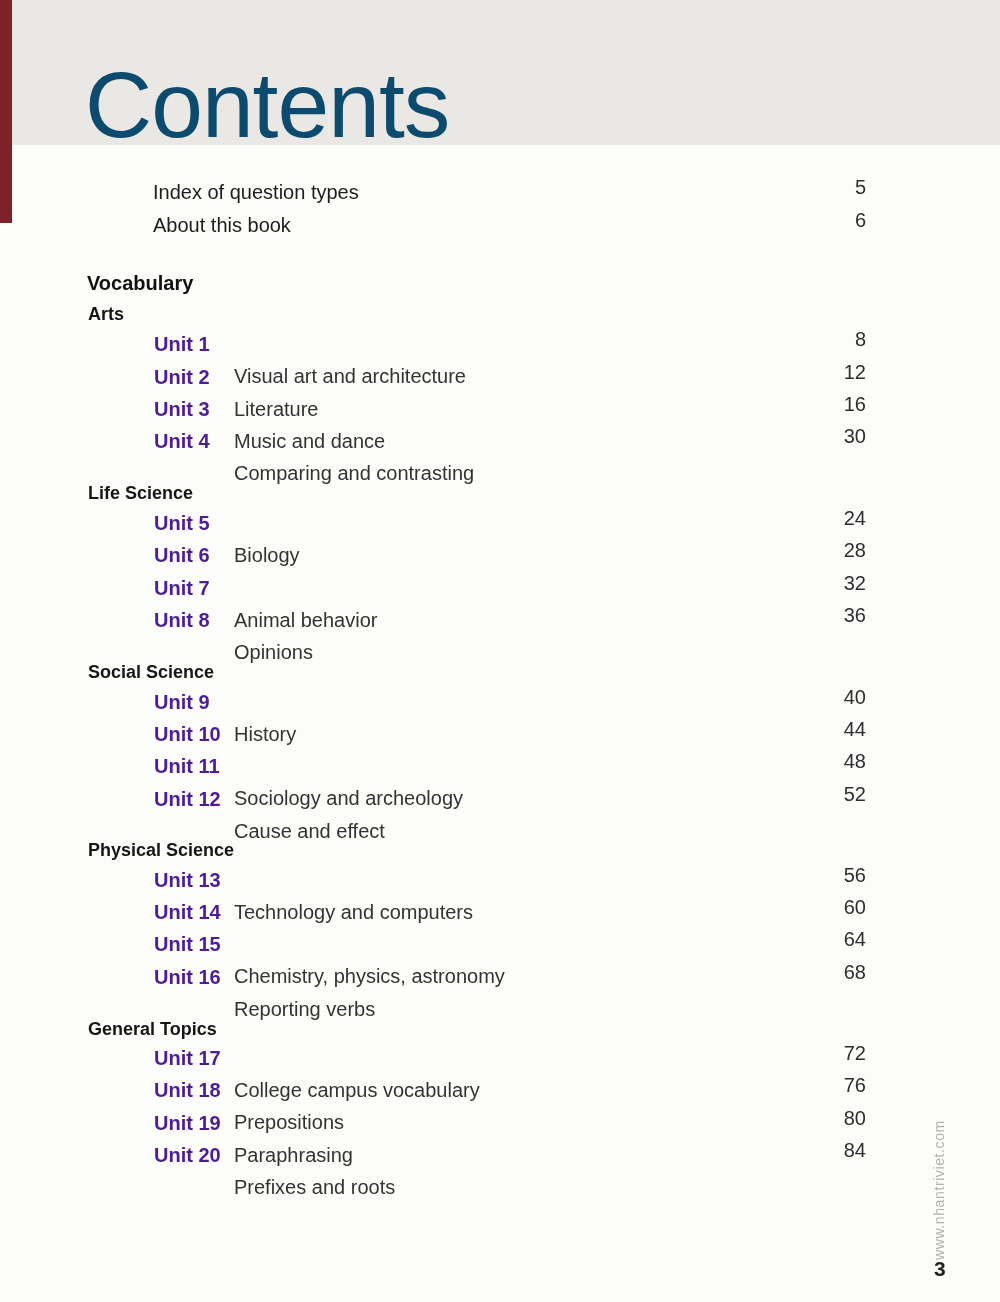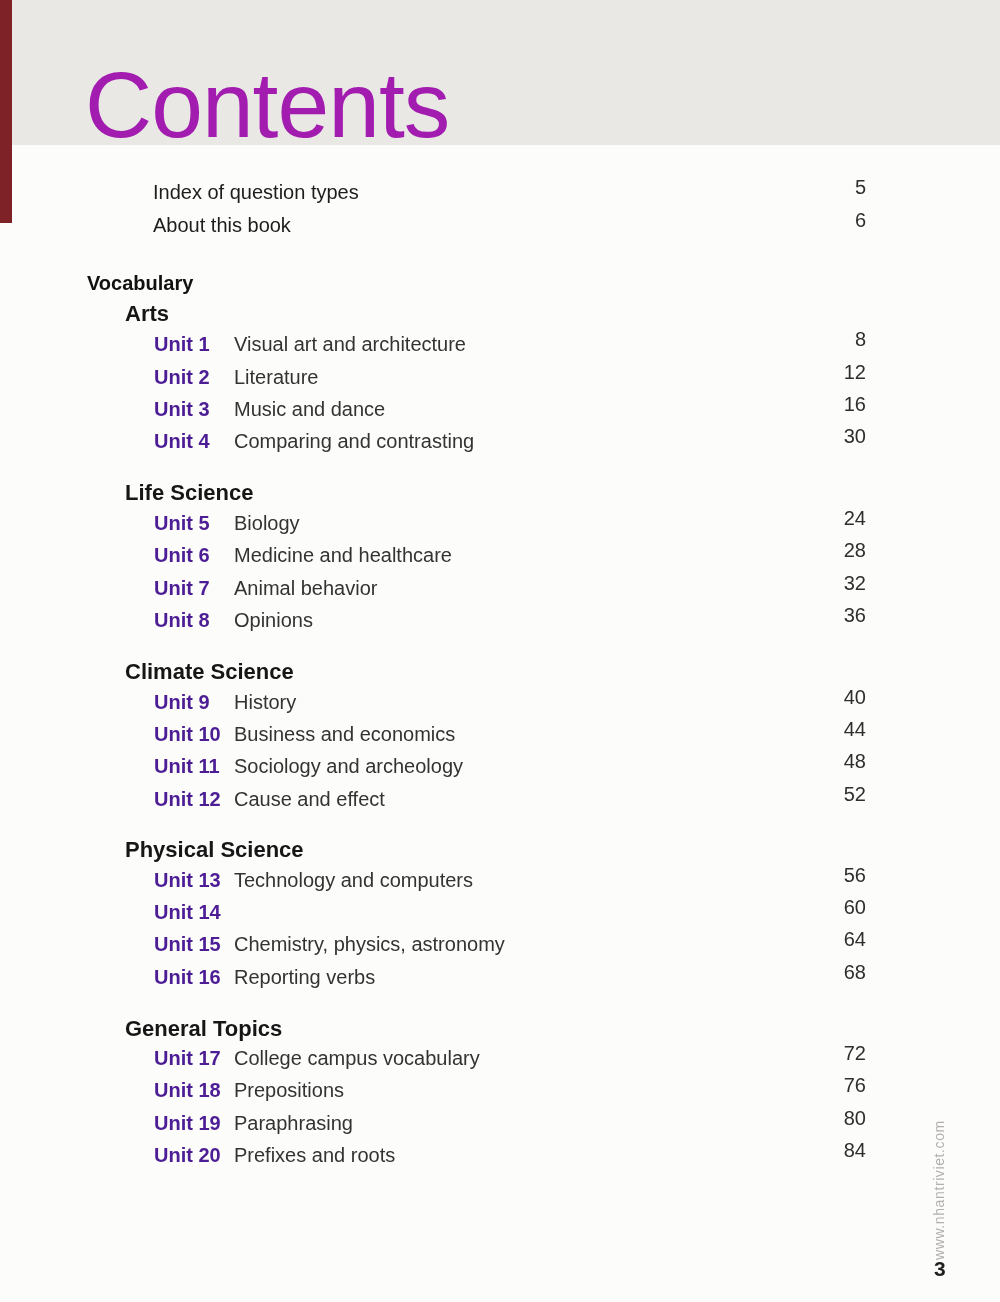--- a/index.html
+++ b/index.html
@@ -19,51 +19,51 @@
   }
   .banner {
     position:absolute; left:0; top:0;
     width:1000px; height:145px;
     background:#e9e8e5;
   }
   .page-title {
     position:absolute; left:85px; top:59px;
     font-size:93px; line-height:92px;
     font-weight:200; letter-spacing:-1px;
-    color:#a21caf; white-space:nowrap;
+    color:#0c4a6e; white-space:nowrap;
   }
   .row {
     position:absolute; left:0; width:1000px;
     height:24px; line-height:24px; font-size:20px;
   }
   .fm-label {
     position:absolute; left:153px;
     font-weight:400; color:#1d1d1d; white-space:nowrap;
   }
   .unit-label {
     position:absolute; left:154px;
     font-weight:700; color:#4c1d95; white-space:nowrap;
   }
   .unit-title {
     position:absolute; left:234px;
-    font-weight:400; color:#333; white-space:nowrap;
+    font-weight:400; color:#333; white-space:nowrap;margin-top:32px;
   }
   .pnum {
     position:absolute; right:134px; top:-5px;
     font-weight:400; font-size:20px; color:#2e2e2e;
   }
   .main-heading {
     position:absolute; left:87px;
     font-size:20px; line-height:34px; font-weight:700;
     color:#111; white-space:nowrap;
   }
   .group-heading {
     position:absolute; left:88px;
-    font-size:22px; line-height:26px; font-weight:700;
-    color:#161616; white-space:nowrap;margin-left:37px;
+    font-size:18px; line-height:26px; font-weight:700;
+    color:#161616; white-space:nowrap;
   }
   .watermark {
     position:absolute; left:931px; top:1072px; height:188px;
     writing-mode:vertical-rl; transform:rotate(180deg);
     font-size:14px; letter-spacing:0.6px;
     color:#b2b0ae; white-space:nowrap;
   }
   .folio {
     position:absolute; left:934px; top:1257px;
     font-size:21px; font-weight:700; color:#1f1f1f;
@@ -110,43 +110,41 @@
 </div>
 
 <div class="group-heading" style="top:480px">Life Science</div>
 <div class="row" style="top:511px">
   <span class="unit-label">Unit 5</span>
   <span class="unit-title">Biology</span>
   <span class="pnum">24</span>
 </div>
 <div class="row" style="top:543px">
   <span class="unit-label">Unit 6</span>
-  <span class="unit-title">Medicine and healthcare</span>
   <span class="pnum">28</span>
 </div>
 <div class="row" style="top:576px">
   <span class="unit-label">Unit 7</span>
   <span class="unit-title">Animal behavior</span>
   <span class="pnum">32</span>
 </div>
 <div class="row" style="top:608px">
   <span class="unit-label">Unit 8</span>
   <span class="unit-title">Opinions</span>
   <span class="pnum">36</span>
 </div>
 
-<div class="group-heading" style="top:659px">Climate Science</div>
+<div class="group-heading" style="top:659px">Social Science</div>
 <div class="row" style="top:690px">
   <span class="unit-label">Unit 9</span>
   <span class="unit-title">History</span>
   <span class="pnum">40</span>
 </div>
 <div class="row" style="top:722px">
   <span class="unit-label">Unit 10</span>
-  <span class="unit-title">Business and economics</span>
   <span class="pnum">44</span>
 </div>
 <div class="row" style="top:754px">
   <span class="unit-label">Unit 11</span>
   <span class="unit-title">Sociology and archeology</span>
   <span class="pnum">48</span>
 </div>
 <div class="row" style="top:787px">
   <span class="unit-label">Unit 12</span>
   <span class="unit-title">Cause and effect</span>

